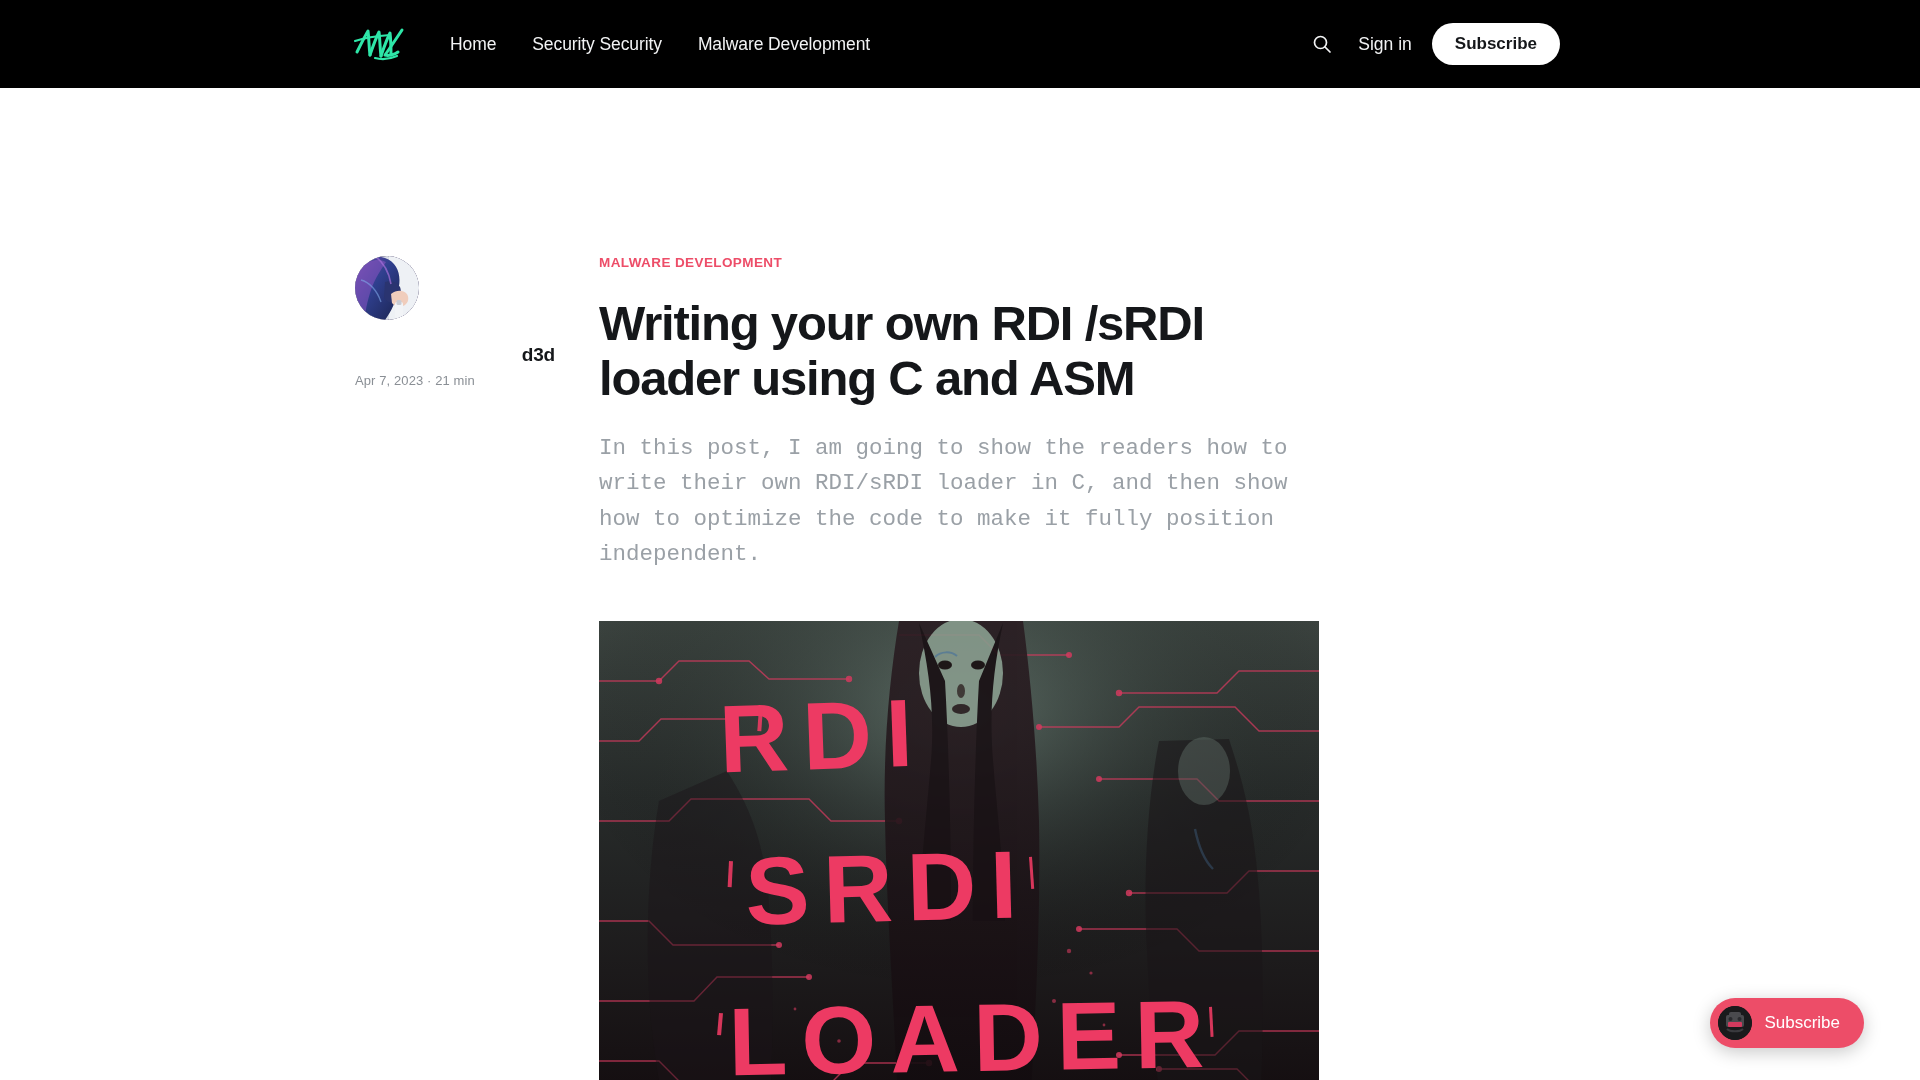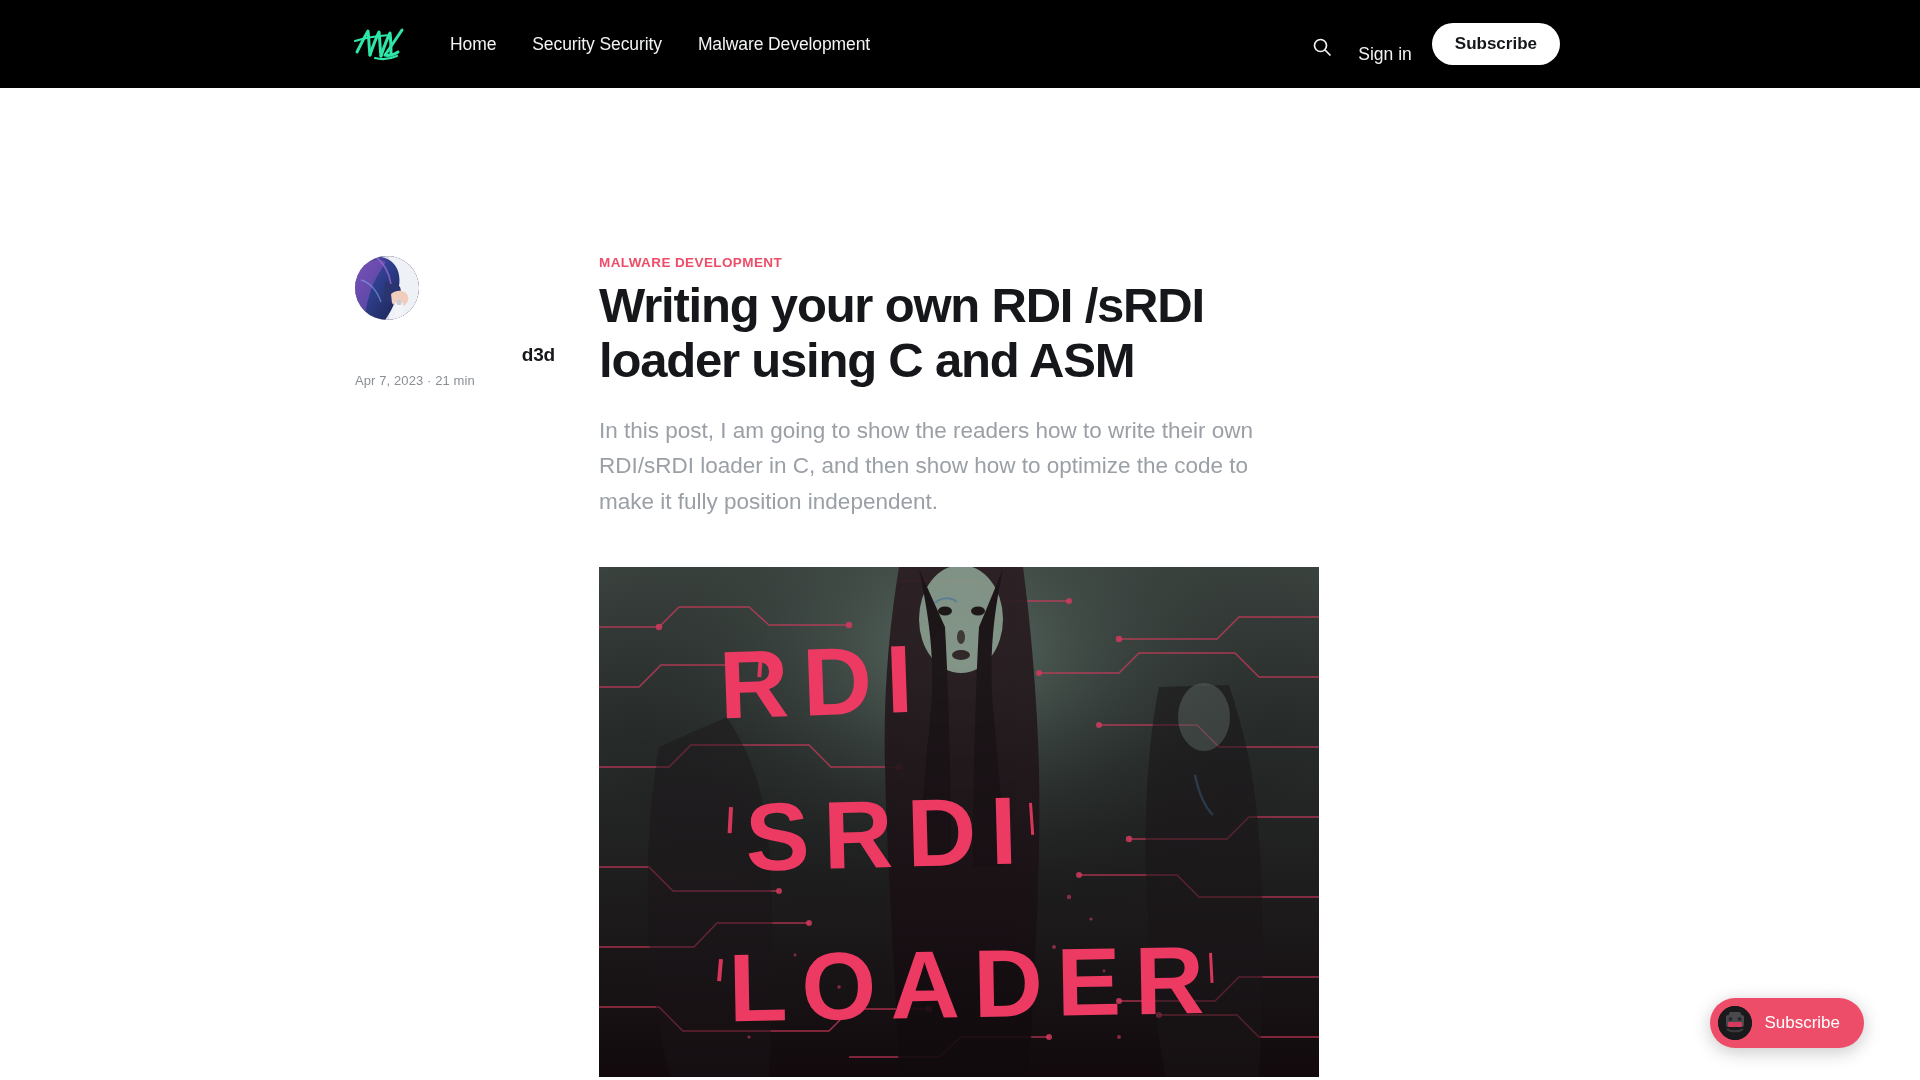--- a/index.html
+++ b/index.html
@@ -53,21 +53,21 @@
     padding: 6px 0;
     margin-right: 36px;
     white-space: nowrap;
     cursor: pointer;
   }
   .nav-item:last-child { margin-right: 0; }
 
   .header-right {
     margin-left: auto;
     display: flex;
-    align-items: flex-end;
+    align-items: center;
     gap: 0;
   }
 
   .search-btn {
     width: 36px; height: 36px;
     display: flex; align-items: center; justify-content: center;
     background: none; border: none; cursor: pointer;
     margin-right: 18px;
   }
 
@@ -144,31 +144,31 @@
     font-size: 13.5px;
     font-weight: 700;
     letter-spacing: 0.4px;
     text-transform: uppercase;
     display: inline-block;
     text-decoration: none;
     cursor: pointer;
   }
 
   .post-title {
-    margin-top: 7px;
+    margin-top: 25px;
     font-size: 49px;
     line-height: 1.12;
     font-weight: 700;
     color: #15171a;
     letter-spacing: -1.2px;
   }
 
   .post-excerpt {
     margin-top: 25px;
-    font-family: Liberation Sans, sans-serif;
+    font-family: Liberation Mono, monospace;
     font-size: 22.5px;
     line-height: 1.58;
     color: #9aa0a6;
     max-width: 690px;
   }
 
   .feature-image {
     margin-top: 48px;
     width: 720px;
     height: 510px;

